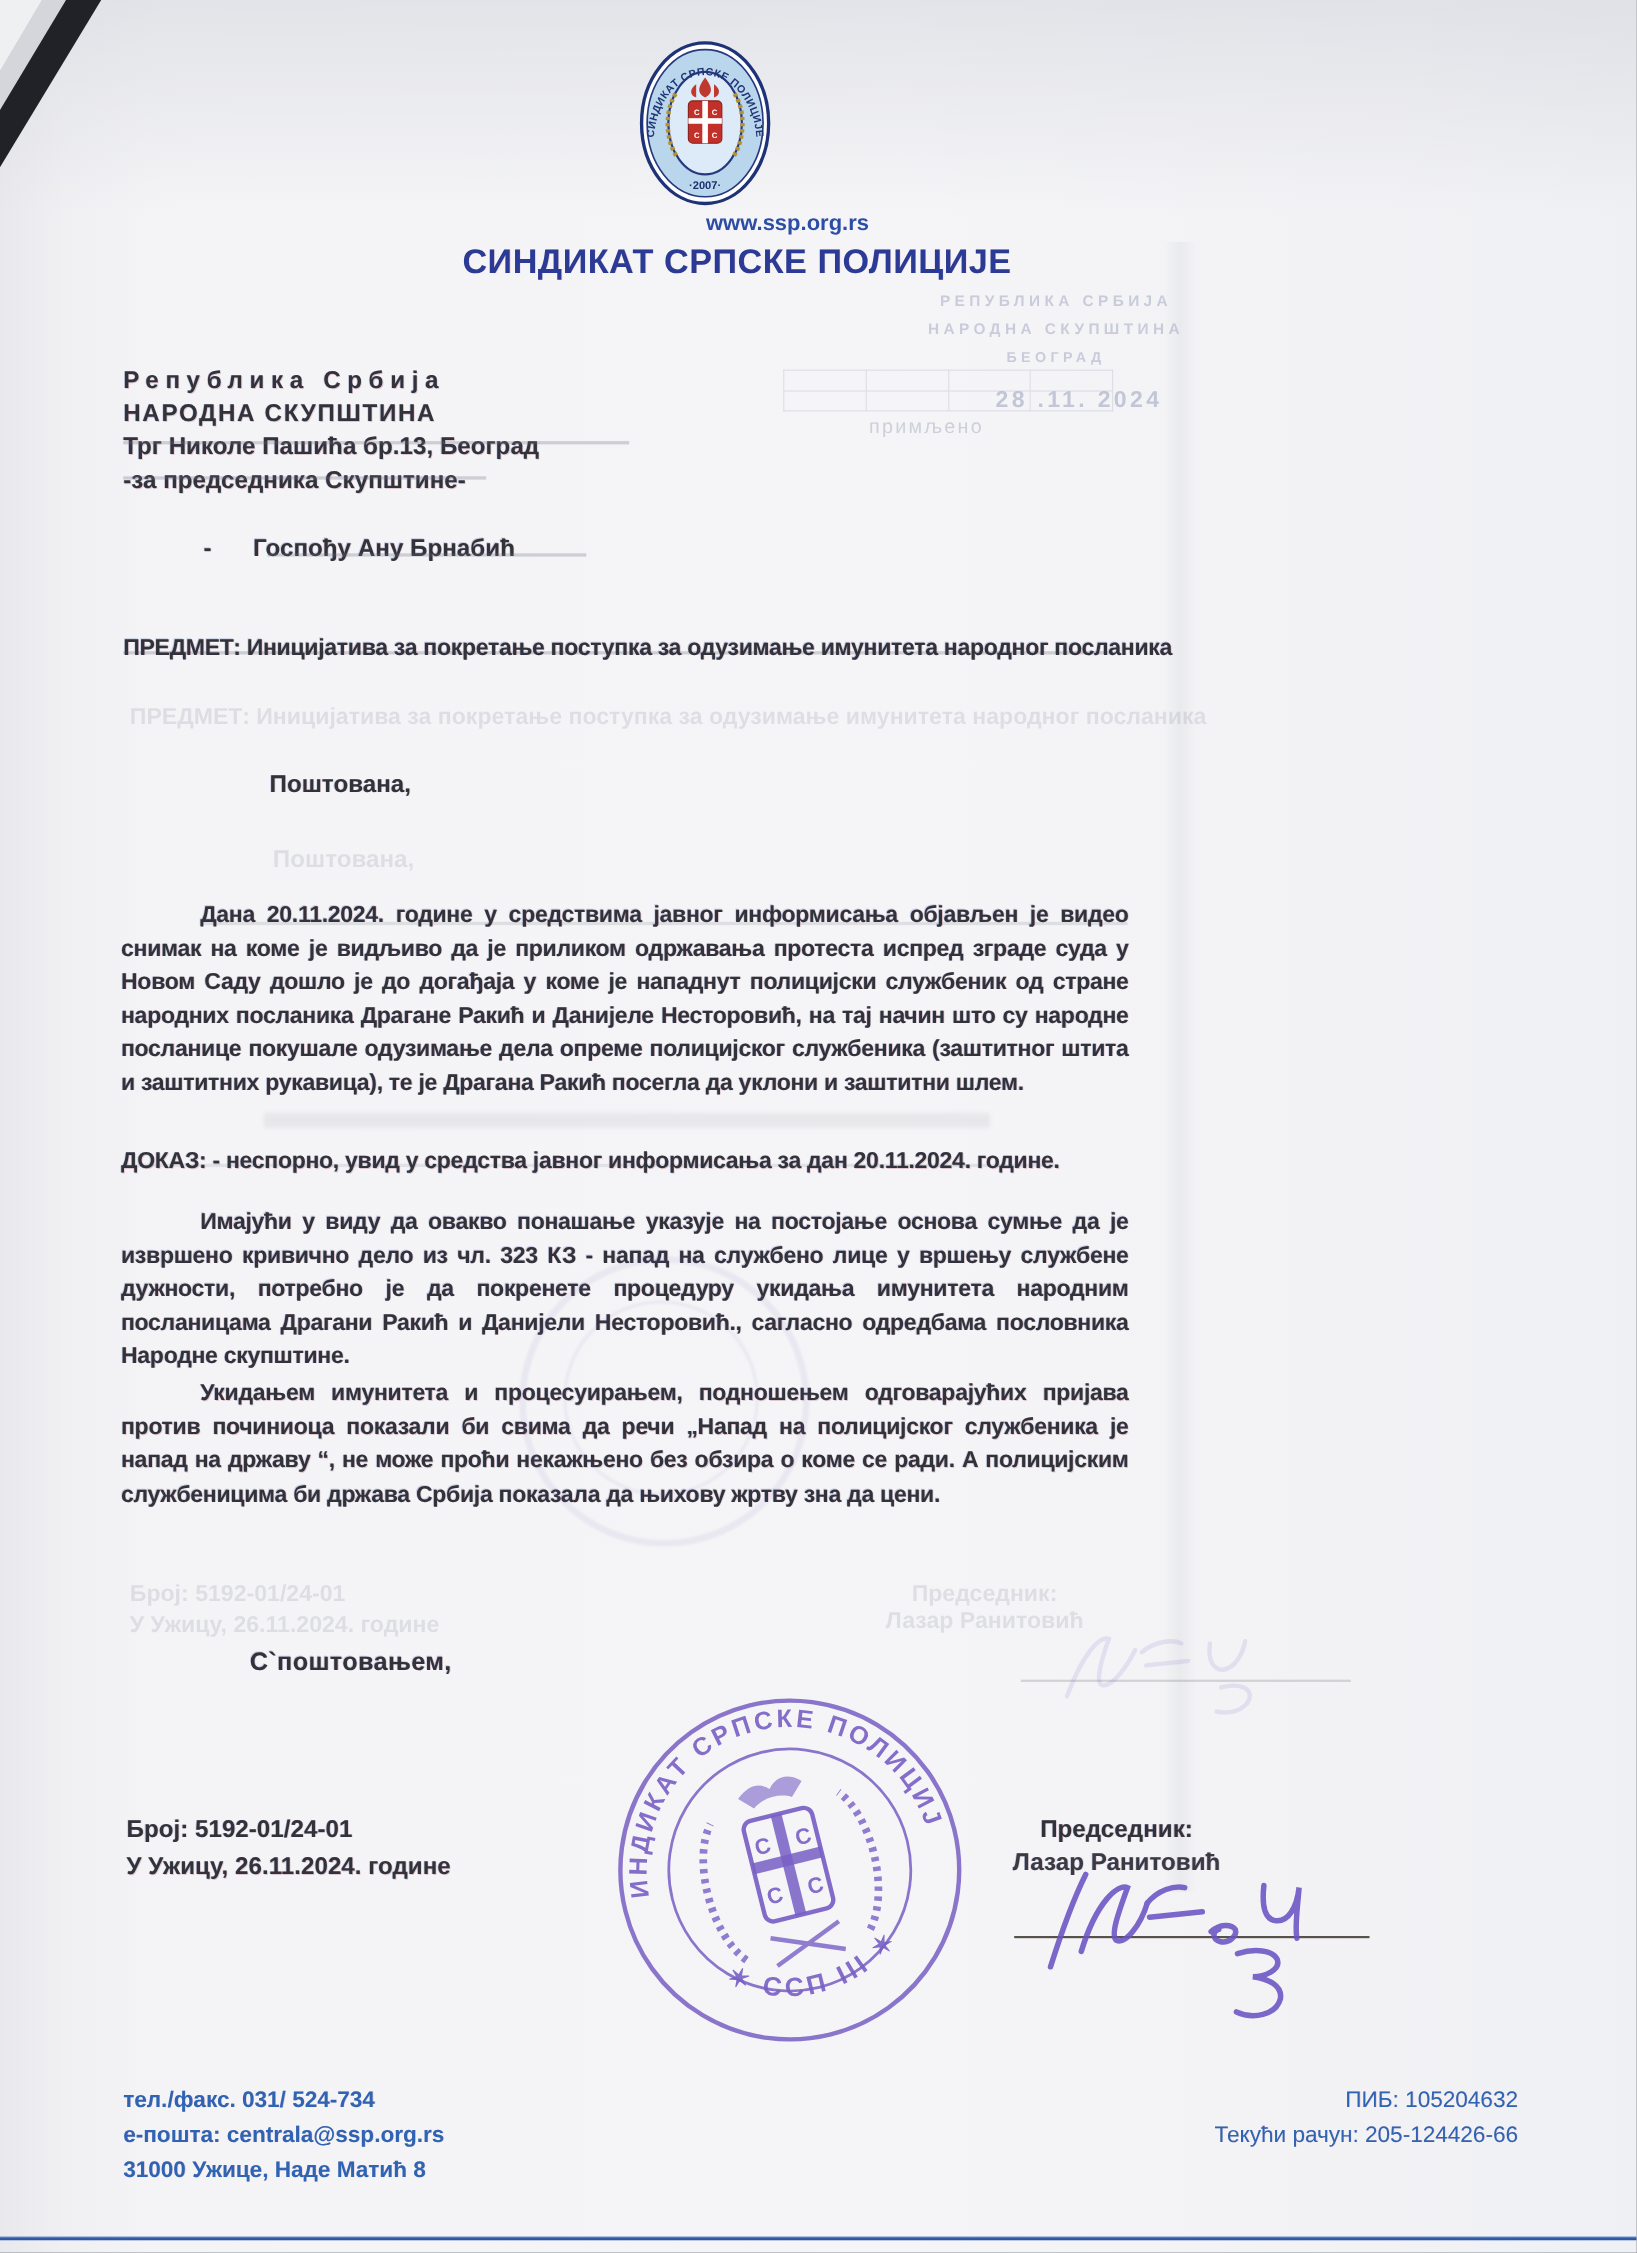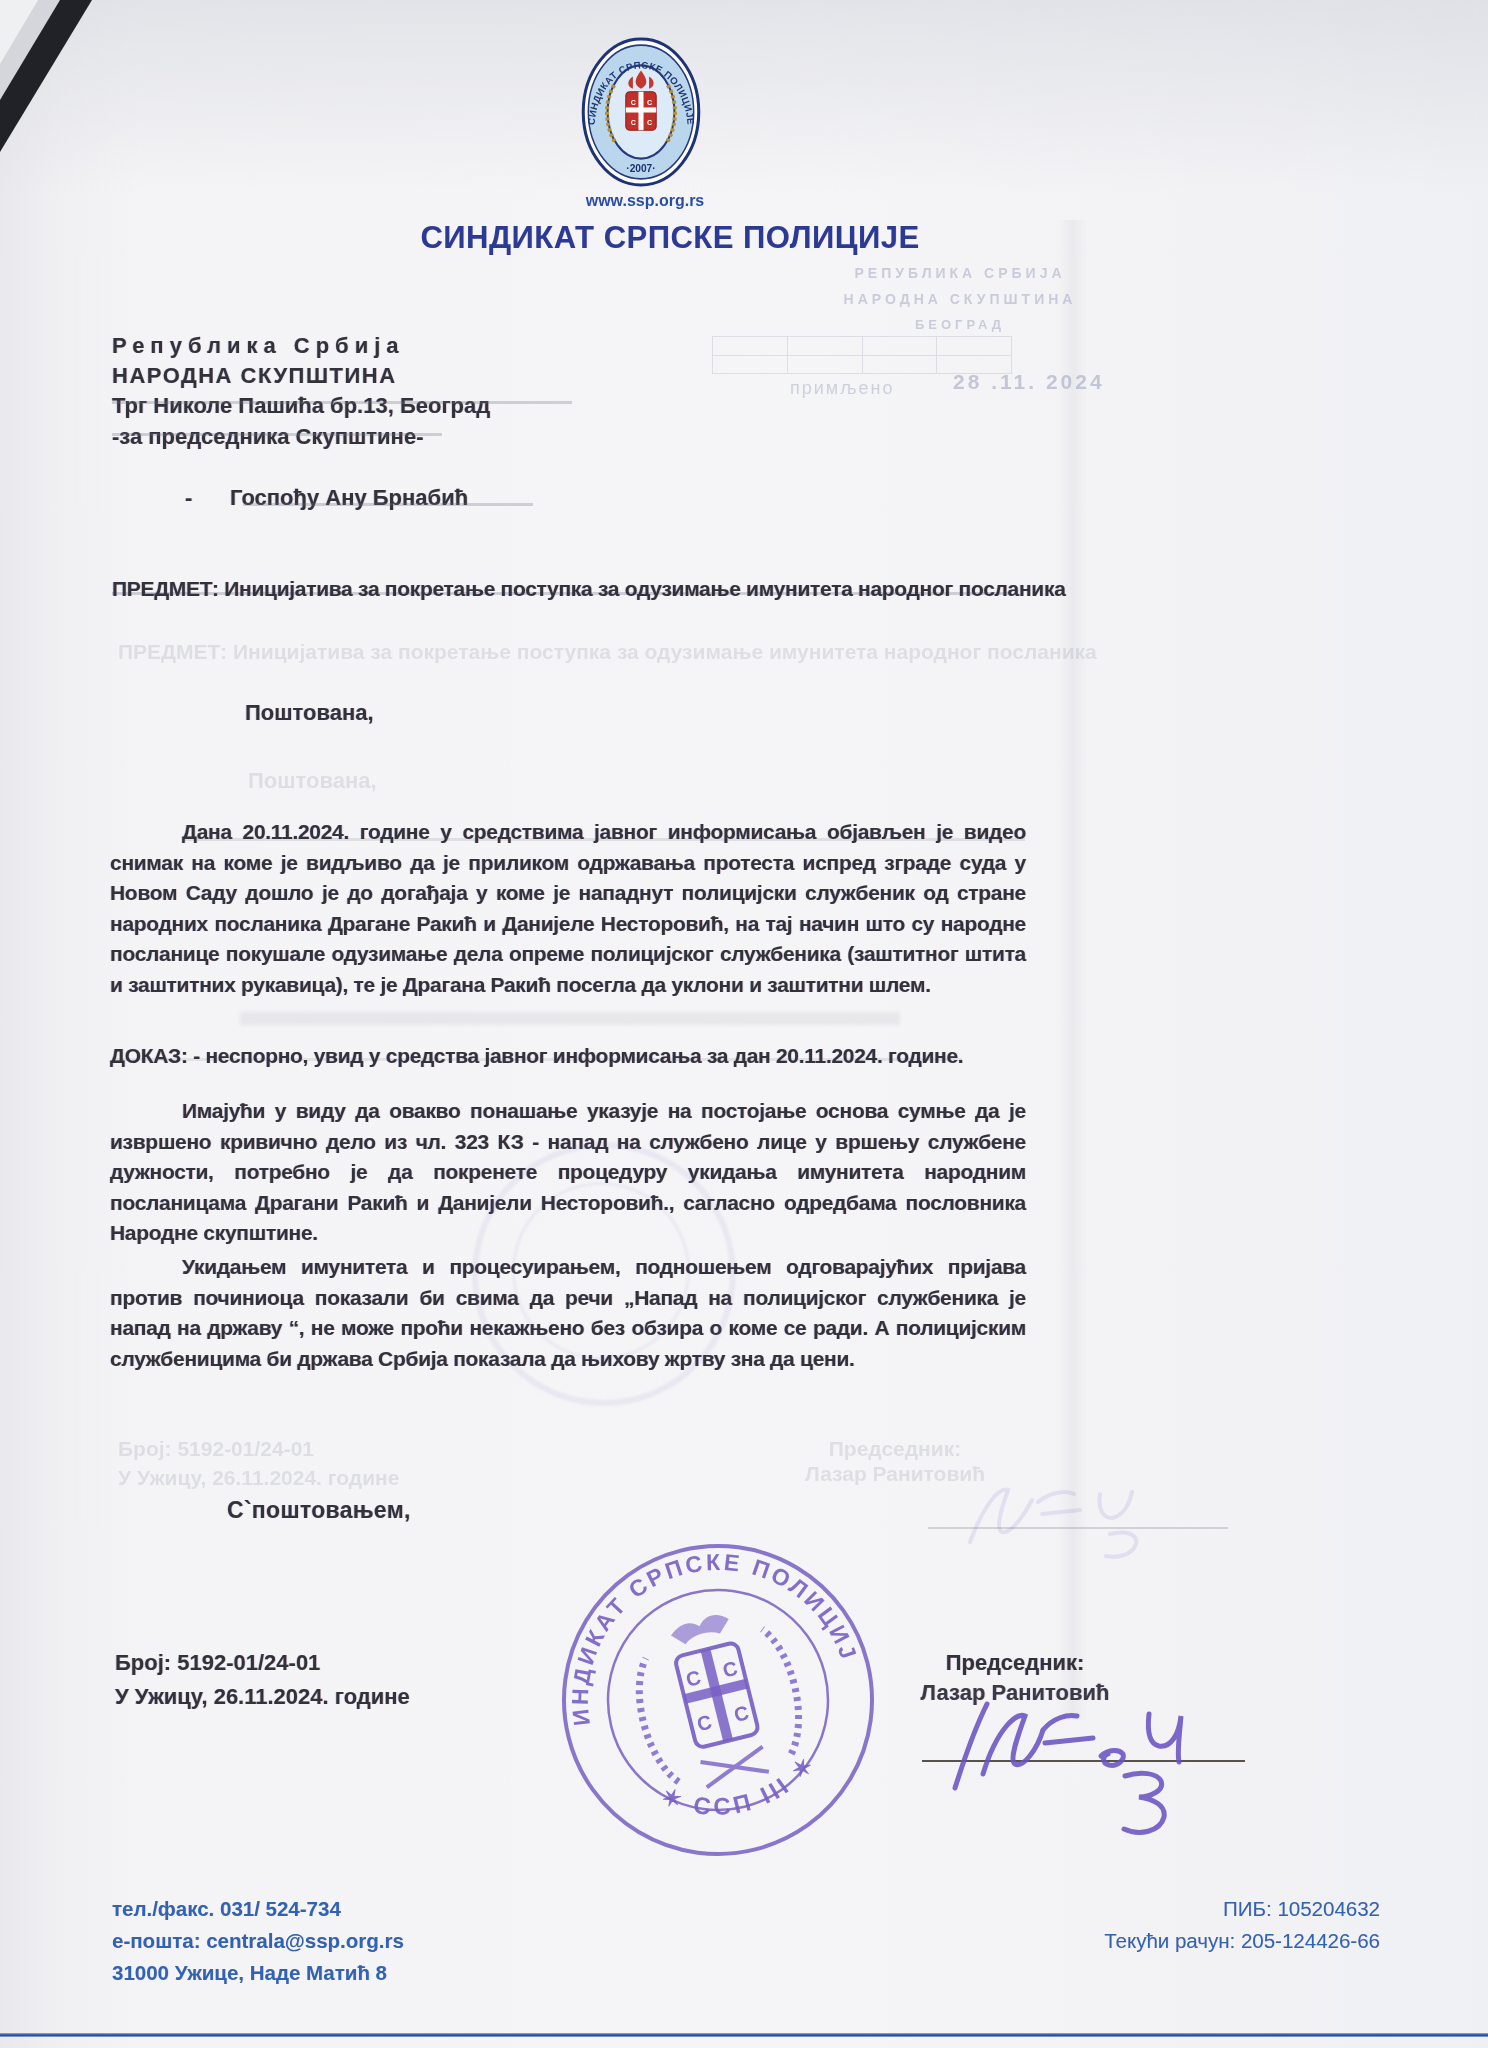--- a/index.html
+++ b/index.html
@@ -11,21 +11,21 @@
   .abs{position:absolute;}
   .shade-top{left:0;top:0;width:100%;height:215px;background:linear-gradient(180deg,rgba(205,207,216,0.45),rgba(205,207,216,0) 90%);pointer-events:none;}
   .crease{left:1058px;top:220px;width:30px;height:1500px;background:linear-gradient(90deg,rgba(120,125,140,0) 0,rgba(120,125,140,0.08) 50%,rgba(120,125,140,0) 100%);}
   
   .corner-dark{left:0;top:0;width:92px;height:152px;background:#212228;clip-path:polygon(0 0,92px 0,0 152px);}
   .corner-fold{left:0;top:0;width:60px;height:100px;background:#d4d6db;clip-path:polygon(0 0,60px 0,0 100px);}
   .corner-page{left:0;top:0;width:38px;height:64px;background:#eff0f2;clip-path:polygon(0 0,38px 0,0 64px);}
 
   .ink{color:#32323b;font-weight:bold;text-shadow:0.7px 0.3px 0.4px rgba(150,40,70,0.22),-0.7px -0.3px 0.4px rgba(40,70,160,0.22);}
   .blue-head{color:#2b3b95;font-weight:bold;text-shadow:0.5px 0 0 rgba(150,40,70,0.18);}
-  .website{left:500px;top:192px;width:290px;text-align:center;font-size:16px;color:#2b4da5;font-weight:bold;}
+  .website{left:500px;top:192px;width:290px;text-align:right;font-size:20px;color:#2b4da5;font-weight:bold;}
   .org-title{left:350px;top:220px;width:640px;text-align:center;font-size:31px;letter-spacing:0.5px;}
 
   .r-country{left:112px;top:333px;font-size:22px;letter-spacing:6px;}
   .r-inst{left:112px;top:363px;font-size:22px;letter-spacing:1.5px;}
   .r-addr{left:112px;top:393px;font-size:22px;}
   .r-att{left:112px;top:424px;font-size:22px;}
   .r-dash{left:185px;top:485px;font-size:22px;}
   .r-person{left:230px;top:485px;font-size:22px;}
 
   .subject{left:112px;top:577px;width:920px;font-size:21px;white-space:nowrap;letter-spacing:-0.3px;}
@@ -60,21 +60,21 @@
 
   
   .rc-stamp{color:#a6abc4;opacity:0.55;filter:blur(0.4px);font-weight:bold;}
   .rc-l1{left:800px;top:265px;width:320px;text-align:center;font-size:14px;letter-spacing:4px;}
   .rc-l2{left:800px;top:291px;width:320px;text-align:center;font-size:14px;letter-spacing:4px;}
   .rc-l3{left:800px;top:317px;width:320px;text-align:center;font-size:13px;letter-spacing:4px;}
   .rc-grid{left:712px;top:336px;width:300px;height:38px;opacity:0.38;}
   .rc-grid table{border-collapse:collapse;width:100%;height:100%;}
   .rc-grid td{border:1px solid #b4b8c8;}
   .rc-date-label{left:790px;top:378px;font-size:18px;letter-spacing:2px;color:#b3b7c9;opacity:0.6;font-weight:normal;filter:blur(0.4px);}
-  .rc-date{left:905px;top:370px;font-size:21px;letter-spacing:3px;color:#a9aec5;opacity:0.65;font-weight:bold;filter:blur(0.5px);margin-left:48px;}
+  .rc-date{left:905px;top:352px;font-size:21px;letter-spacing:3px;color:#a9aec5;opacity:0.65;font-weight:bold;filter:blur(0.5px);}
 
   
   .ghost-stamp-outer{left:472px;top:1142px;width:252px;height:252px;border:6px solid rgba(120,100,190,0.09);border-radius:50%;filter:blur(1px);}
   .ghost-stamp-inner{left:512px;top:1182px;width:172px;height:172px;border:3px solid rgba(120,100,190,0.08);border-radius:50%;filter:blur(1px);}
 
   .footer-left{left:112px;top:1893px;font-size:20.5px;line-height:32px;color:#2f63b4;font-weight:bold;text-shadow:0.5px 0 0 rgba(150,40,70,0.2);}
   .footer-right{left:990px;top:1893px;width:390px;text-align:right;font-size:20.5px;line-height:32px;color:#2f63b4;font-weight:normal;text-shadow:0.5px 0 0 rgba(150,40,70,0.2);}
   .footer-rule{left:0;top:2033px;width:1488px;height:4px;background:linear-gradient(180deg,#9fb6dd 0%,#3c66b6 35%,#274a90 70%,#b8c6e2 100%);}
 
   svg{overflow:visible;}

